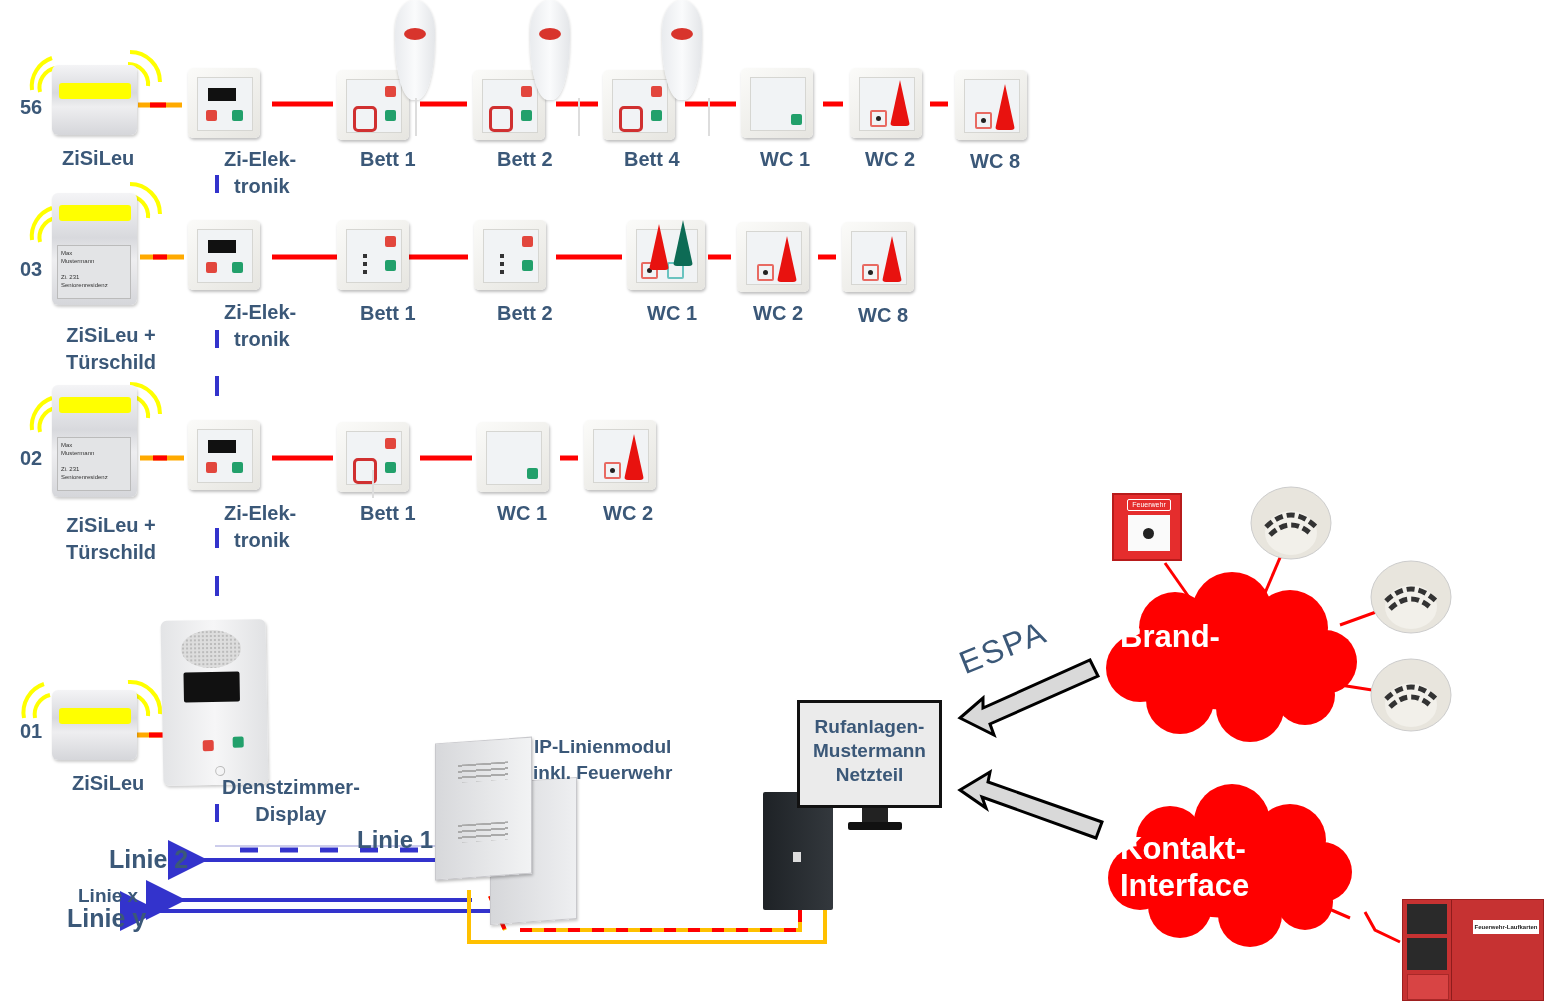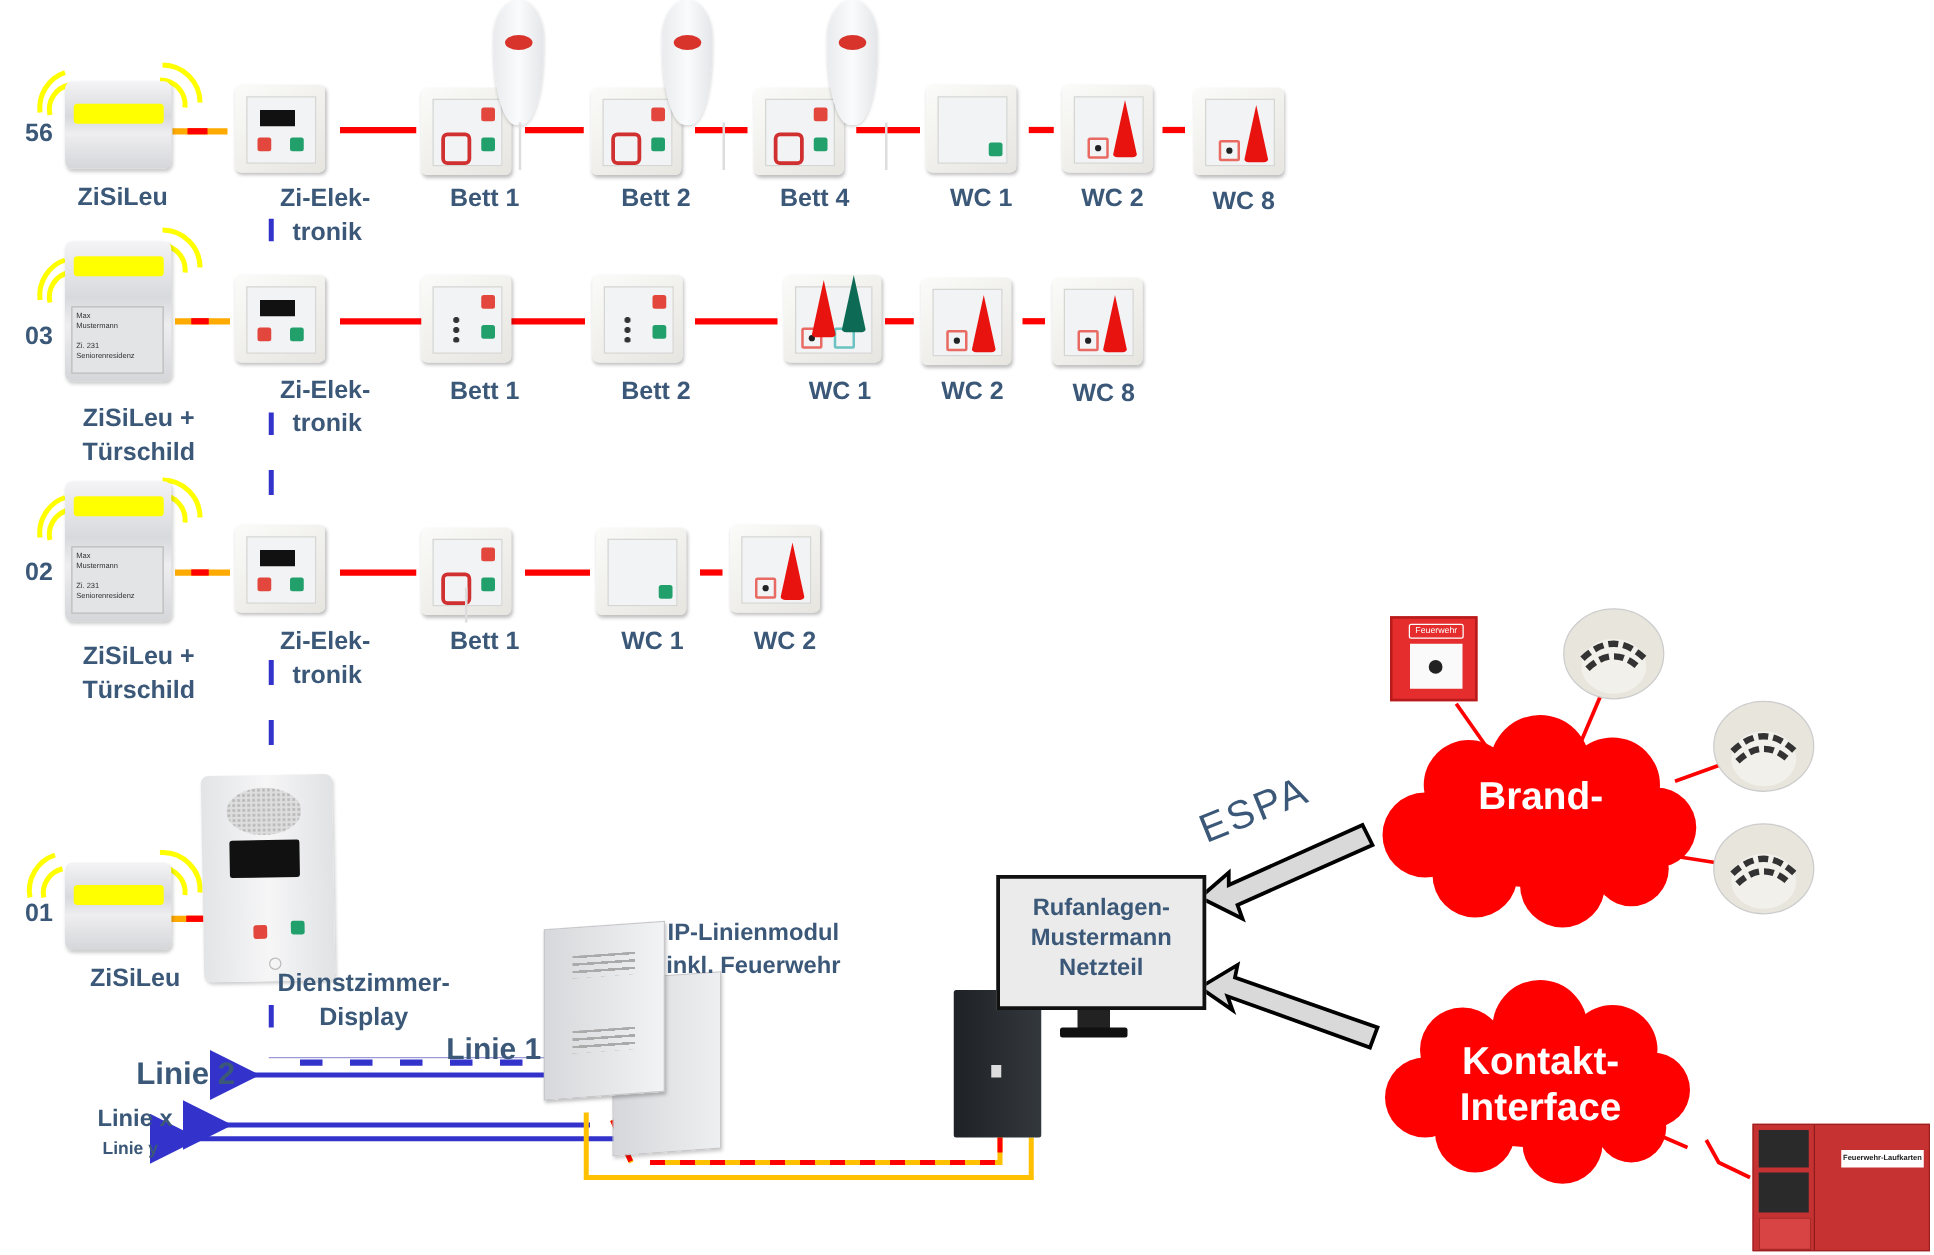--- a/index.html
+++ b/index.html
@@ -18,22 +18,22 @@
   .lamp-tall .bar{top:12px;}
   .lamp-tall .card{position:absolute;left:5px;top:52px;width:74px;height:54px;background:#e3e4e6;border:1px solid #bbb;font-size:6px;color:#333;padding:3px;box-sizing:border-box;line-height:8px;}
   .pendant{position:absolute;width:40px;height:100px;background:linear-gradient(90deg,#e9ebee,#fafbfc,#e4e6e9);border-radius:20px 20px 18px 18px/30px 30px 60px 60px;box-shadow:0 1px 3px rgba(0,0,0,.2);}
   .pendant .red{position:absolute;left:9px;top:28px;width:22px;height:12px;background:#d8342c;border-radius:50%;}
   .cord{position:absolute;width:2px;background:#ddd;}
   .cone{position:absolute;width:0;height:0;border-left:10px solid transparent;border-right:10px solid transparent;border-bottom:46px solid #e8120f;border-radius:4px;}
   .cone.green{border-bottom-color:#0d6b55;}
   .sq-red{position:absolute;width:13px;height:13px;border:2px solid #e86a62;border-radius:2px;}
   .sq-red:after{content:"";position:absolute;left:4px;top:4px;width:5px;height:5px;background:#222;border-radius:50%;}
   .sq-cyan{position:absolute;width:13px;height:13px;border:2px solid #6ac3c0;border-radius:2px;}
-  .cloud{position:absolute;color:#fff;font-weight:bold;font-size:31px;text-align:center;line-height:37px;}
-  .monitor{position:absolute;left:797px;top:700px;width:168px;height:108px;background:#ebebeb;border:3px solid #111;box-sizing:border-box;}
+  .cloud{position:absolute;color:#fff;font-weight:bold;font-size:31px;line-height:37px;}
+  .monitor{position:absolute;left:797px;top:700px;width:145px;height:108px;background:#ebebeb;border:3px solid #111;box-sizing:border-box;}
   .monitor span{display:block;color:#3b5878;font-weight:bold;font-size:19px;text-align:center;line-height:24px;}
   .smoke{position:absolute;width:86px;height:78px;}
 </style>
 </head>
 <body>
 
 <svg class="abs" style="left:0;top:0" width="1547" height="1004">
   <defs>
     <marker id="arrB" markerWidth="10" markerHeight="10" refX="2" refY="5" orient="auto">
         <path d="M10,0 L0,5 L10,10 Z" fill="#3333cc"></path>
@@ -350,21 +350,21 @@
   <div class="abs" style="left:22px;top:52px;width:56px;height:30px;background:#111;border-radius:2px"></div>
   <div class="btn-r" style="left:40px;top:120px"></div>
     <div class="btn-g" style="left:70px;top:117px"></div>
   <div class="abs" style="left:52px;top:146px;width:8px;height:8px;border:1px solid #bbb;border-radius:50%"></div>
 </div>
 <div class="lbl" style="left:222px;top:774px"><span>Dienstzimmer-</span><br><span>Display</span></div>
 
 <div class="lbl" style="left:357px;top:826px;font-size:24px">Linie 1</div>
 <div class="lbl" style="left:109px;top:846px;font-size:25px">Linie 2</div>
 <div class="lbl" style="left:78px;top:882px;font-size:19px">Linie x</div>
-<div class="lbl" style="left:82px;top:905px;font-size:14px">Linie y</div>
+<div class="lbl" style="left:67px;top:905px;font-size:25px">Linie y</div>
 
 <div class="abs" style="left:490px;top:780px;width:85px;height:140px;background:linear-gradient(90deg,#d6d7da,#eeeff1);border:1px solid #c8c8cc;transform:skewY(-4deg);box-shadow:1px 2px 3px rgba(0,0,0,.2)"></div>
 <div class="abs" style="left:435px;top:740px;width:95px;height:135px;background:linear-gradient(90deg,#d7d8db,#f2f3f4);border:1px solid #c8c8cc;transform:skewY(-4deg);box-shadow:1px 2px 3px rgba(0,0,0,.25)">
   <div class="abs" style="left:22px;top:22px;width:50px;height:18px;background:repeating-linear-gradient(180deg,#aaa 0 2px,transparent 2px 6px)"></div>
   <div class="abs" style="left:22px;top:82px;width:50px;height:18px;background:repeating-linear-gradient(180deg,#aaa 0 2px,transparent 2px 6px)"></div>
 </div>
 <div class="lbl" style="left:533px;top:734px;font-size:19px;line-height:26px"><span>IP-Linienmodul</span><br><span>inkl. Feuerwehr</span></div>
 
 <div class="abs" style="left:763px;top:792px;width:70px;height:118px;background:linear-gradient(90deg,#1e2226,#33383d);border-radius:2px">
   <div class="abs" style="left:30px;top:60px;width:8px;height:10px;background:#ddd"></div>

